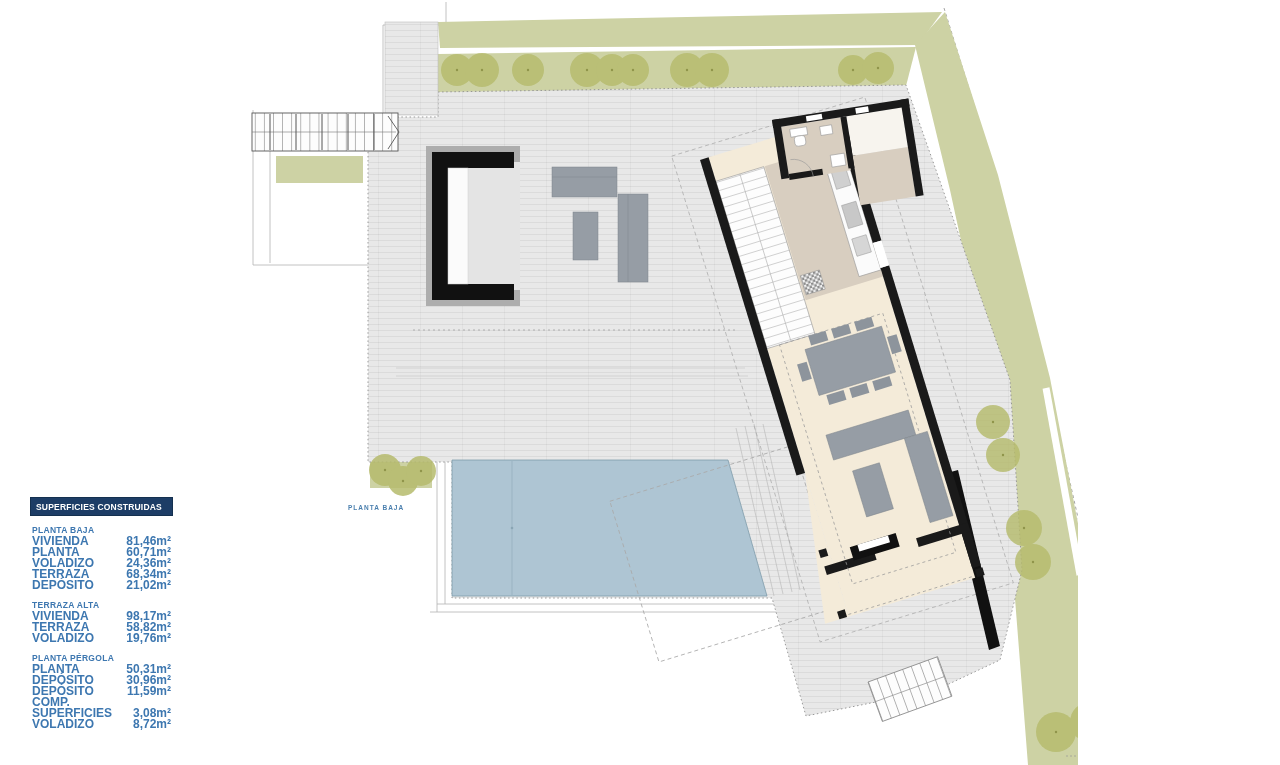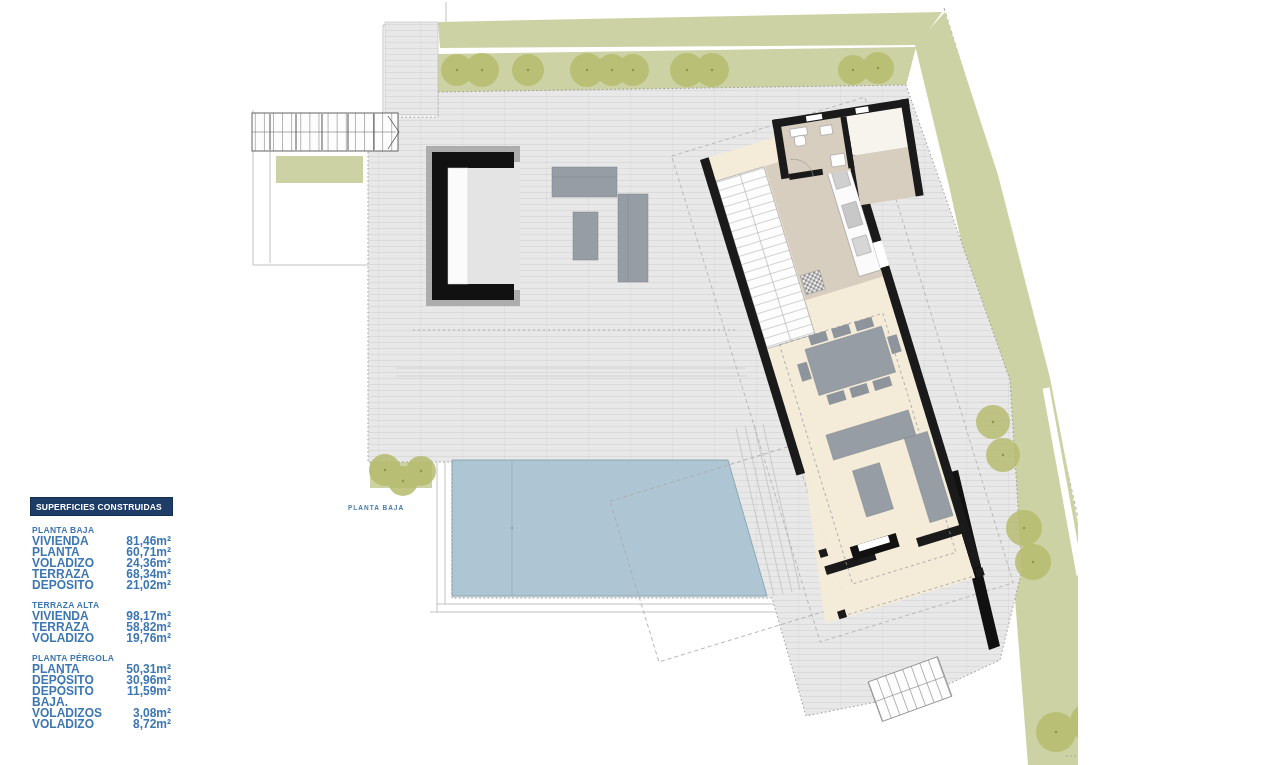--- a/index.html
+++ b/index.html
@@ -319,25 +319,25 @@
           <div class="legend-section-title">PLANTA PÉRGOLA</div>
           <div class="legend-row">
             <span class="legend-label">PLANTA</span>
             <span class="legend-value">50,31m²</span>
           </div>
           <div class="legend-row">
             <span class="legend-label">DEPÓSITO</span>
             <span class="legend-value">30,96m²</span>
           </div>
           <div class="legend-row">
-            <span class="legend-label">DEPÓSITO BAJA.</span>
+            <span class="legend-label">DEPÓSITO COMP.</span>
             <span class="legend-value">11,59m²</span>
           </div>
           <div class="legend-row">
-            <span class="legend-label">VOLADIZOS</span>
+            <span class="legend-label">SUPERFICIES</span>
             <span class="legend-value">3,08m²</span>
           </div>
           <div class="legend-row">
             <span class="legend-label">VOLADIZO</span>
             <span class="legend-value">8,72m²</span>
           </div>
         </div>
       </div>
 </div>
 

